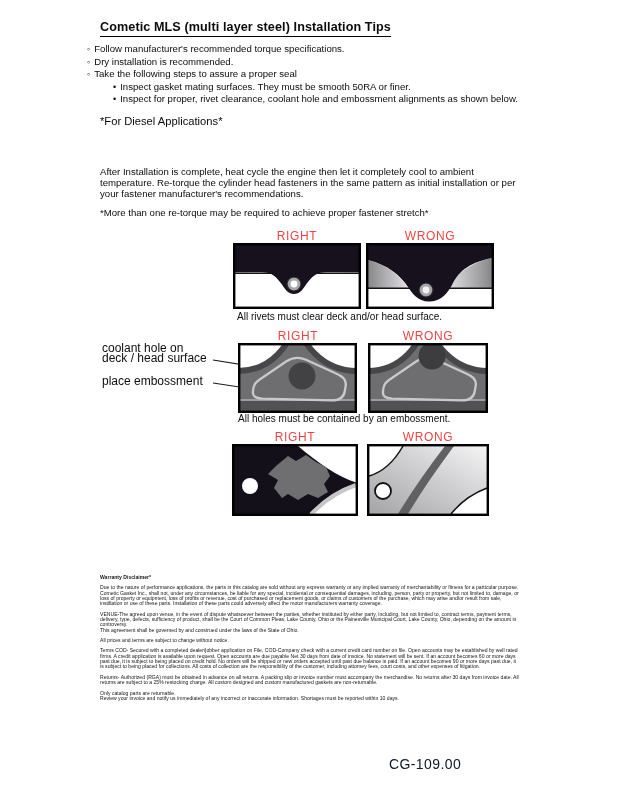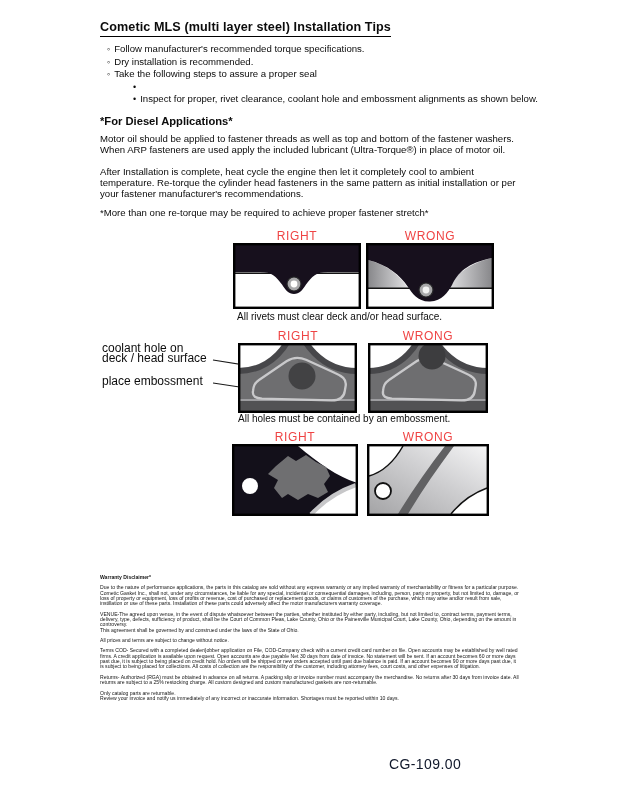--- a/index.html
+++ b/index.html
@@ -6,27 +6,27 @@
   #page{
     position:relative;width:618px;height:800px;background:#ffffff;overflow:hidden;
     font-family:"Liberation Sans","DejaVu Sans",sans-serif;color:#0b0b0b;
   }
   .abs{position:absolute;}
   .pre{white-space:pre-line;}
   .title{
     left:100px;top:20px;font-size:12.6px;font-weight:bold;margin:0;
     border-bottom:1.6px solid #000;padding-bottom:2px;letter-spacing:.1px;
   }
-  .tips{left:87px;top:43px;width:450px;font-size:9.6px;line-height:11.6px;margin-left:20px;}
+  .tips{left:87px;top:43px;width:450px;font-size:9.6px;line-height:11.6px;}
   .li,.sli{display:flex;align-items:flex-start;}
   .m{flex:0 0 auto;margin-right:4px;}
   .m1::before{content:"◦";font-size:9px;line-height:11.6px;}
   .sub{margin-left:26px;}
   .m2::before{content:"•";font-size:9px;line-height:11.6px;}
-  .h2{left:100px;top:115px;font-size:11.2px;font-weight:bold;margin:0;}
+  .h2{left:100px;top:115px;font-size:11.2px;font-weight:normal;margin:0;}
   .para{left:100px;width:428px;font-size:9.6px;line-height:11.2px;}
   .fig-h{font-size:12px;letter-spacing:.6px;text-align:center;width:128px;color:#ef4444;}
   .cap{font-size:10px;line-height:10.8px;color:#0d0d0d;}
   .flabel{font-size:12px;line-height:9.8px;text-align:left;color:#0d0d0d;}
   .panel{position:absolute;display:block;}
   .legal{left:100px;top:575px;width:420px;font-size:5.1px;line-height:5.35px;color:#151515;}
   .legal .lh{font-weight:bold;margin:0 0 5px 0;}
   .legal .lp{margin:0 0 5px 0;}
   .pagenum{left:389px;top:756px;font-size:14px;letter-spacing:.4px;color:#0f172a;}
 </style>
@@ -45,29 +45,29 @@
     <div class="li">
       <span class="m m1"></span>
       <span>Dry installation is recommended.</span>
     </div>
     <div class="li">
       <span class="m m1"></span>
       <span>Take the following steps to assure a proper seal</span>
     </div>
     <div class="sli sub">
       <span class="m m2"></span>
+      <span>Inspect gasket mating surfaces.  They must be smooth 50RA or finer.</span>
     </div>
     <div class="sli sub">
       <span class="m m2"></span>
       <span>Inspect for proper, rivet clearance, coolant hole and embossment alignments as shown below.</span>
     </div>
   </div>
 
   <h2 class="abs h2">*For Diesel Applications*</h2>
-  <div class="abs para" style="top:133px">Motor oil should be applied to fastener threads as well as top and bottom of the fastener washers. When ARP fasteners are used apply the included lubricant (Ultra-Torque®) in place of motor oil.</div>
   <div class="abs para" style="top:166px">After Installation is complete, heat cycle the engine then let it completely cool to ambient temperature. Re-torque the cylinder head fasteners in the same pattern as initial installation or per your fastener manufacturer's recommendations.</div>
   <div class="abs para" style="top:207px">*More than one re-torque may be required to achieve proper fastener stretch*</div>
 
   <div class="abs fig-h" style="left:233px;top:229px">RIGHT</div>
   <div class="abs fig-h" style="left:366px;top:229px">WRONG</div>
 
   <svg class="panel" style="left:233px;top:243px;width:128px;height:66px" viewBox="0 0 128 66">
     <defs>
       <linearGradient id="p1rw" x1="0" y1="0" x2="1" y2="0">
           <stop offset="0" stop-color="#8f8f91"></stop>

